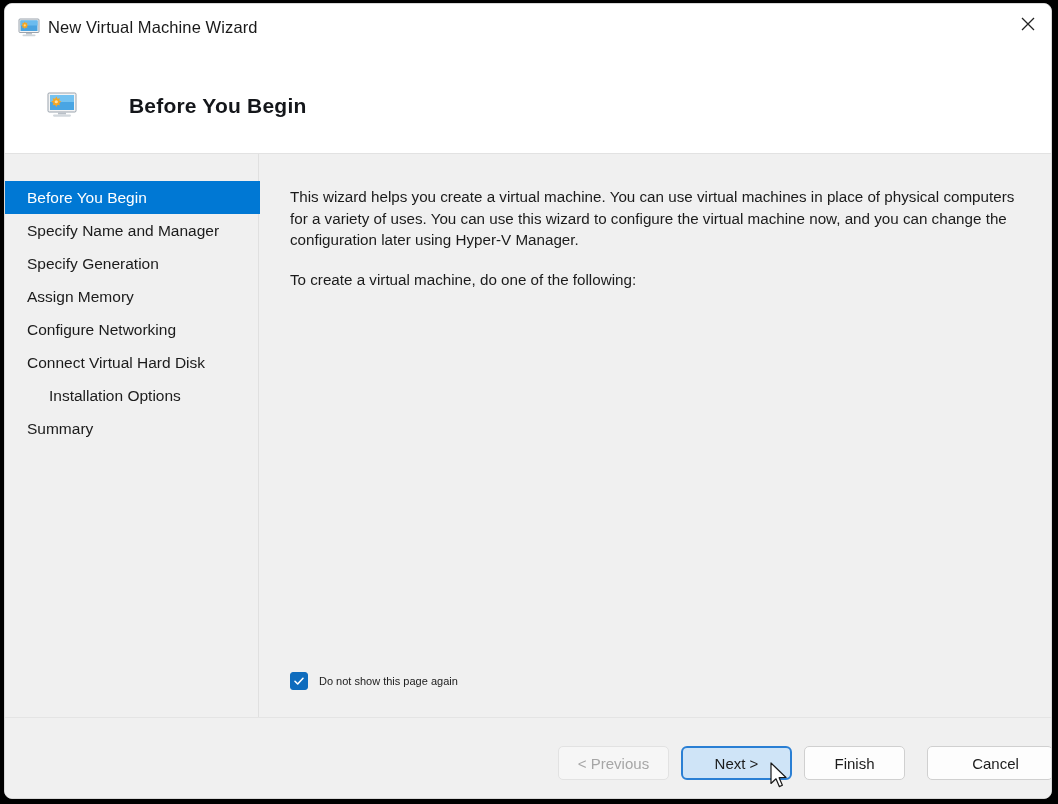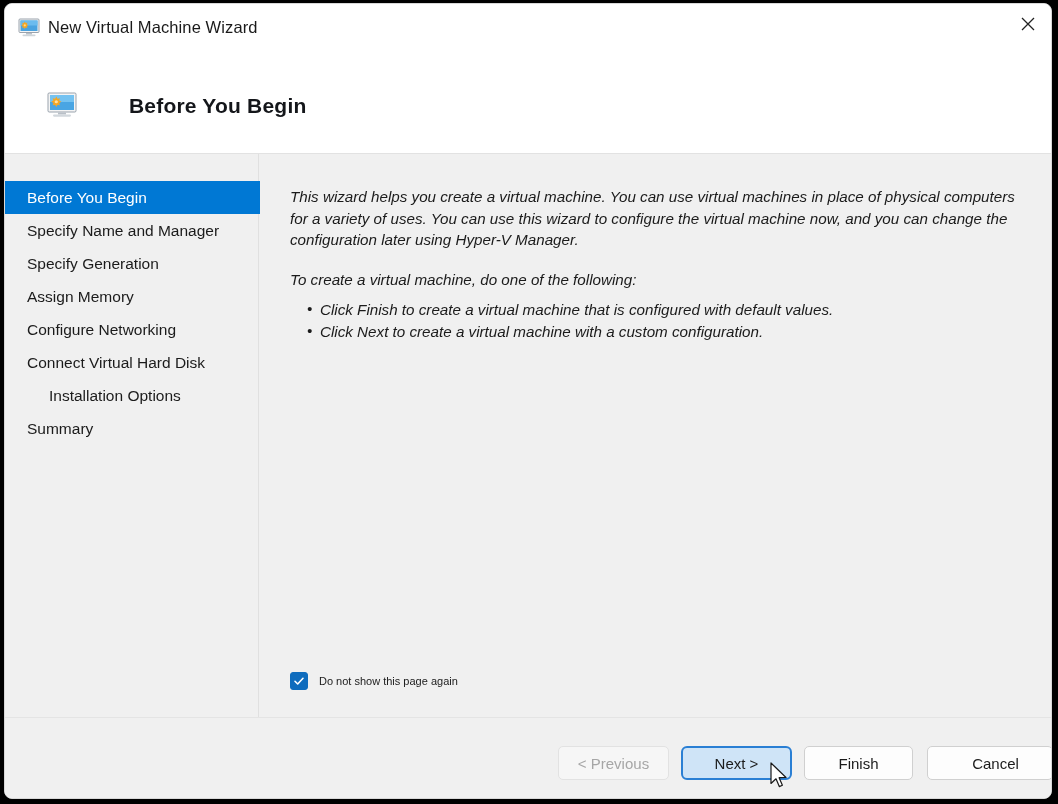--- a/index.html
+++ b/index.html
@@ -140,21 +140,20 @@
     top: 0;
     right: 0;
     height: 100%;
     background: #f0f0f0;
   }
   #content-inner {
     position: absolute;
     left: 30px;
     top: 32px;
     width: 726px;
-    font-style: italic;
   }
   .para {
     font-size: 15.2px;
     line-height: 21.5px;
     color: #1b1b1b;
     margin: 0 0 18px 0;
   }
   .para.tight { margin-bottom: 9px; }
   #bullets {
     list-style: none;
@@ -241,21 +240,21 @@
     background: #f6f6f6;
     border-color: #e2e2e2;
   }
   #btn-next {
     left: 676px;
     width: 111px;
     background: #cfe4f7;
     border: 2px solid #2a7fd4;
     border-radius: 6px;
   }
-  #btn-finish { left: 799px; width: 109px; }
+  #btn-finish { left: 799px; width: 101px; }
   #btn-cancel { left: 922px; width: 126px; padding-left: 11px; }
 
   
   #cursor {
     position: absolute;
     left: 765px;
     top: 758px;
     width: 20px;
     height: 29px;
     pointer-events: none;
@@ -313,24 +312,20 @@
       <div class="nav-item">Configure Networking</div>
       <div class="nav-item">Connect Virtual Hard Disk</div>
       <div class="nav-item indent">Installation Options</div>
       <div class="nav-item">Summary</div>
     </div>
 
     <div id="content">
       <div id="content-inner">
         <p class="para">This wizard helps you create a virtual machine. You can use virtual machines in place of physical computers for a variety of uses. You can use this wizard to configure the virtual machine now, and you can change the configuration later using Hyper-V Manager.</p>
         <p class="para tight">To create a virtual machine, do one of the following:</p>
-        <ul id="bullets">
-          <li>Click Finish to create a virtual machine that is configured with default values.</li>
-          <li>Click Next to create a virtual machine with a custom configuration.</li>
-        </ul>
       </div>
     </div>
   </div>
 
   <div id="checkbox-row">
     <span id="checkbox-box">
       <svg width="12" height="12" viewBox="0 0 12 12">
         <path d="M2 6.3 L4.7 9 L10 3.3" stroke="#ffffff" stroke-width="1.6" fill="none" stroke-linecap="round" stroke-linejoin="round"></path>
       </svg>
     </span>

